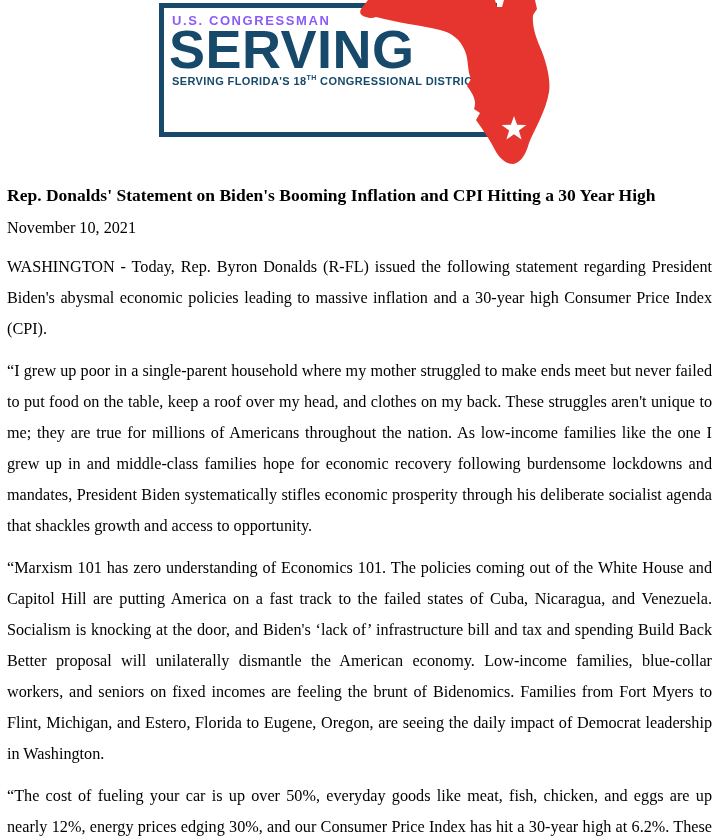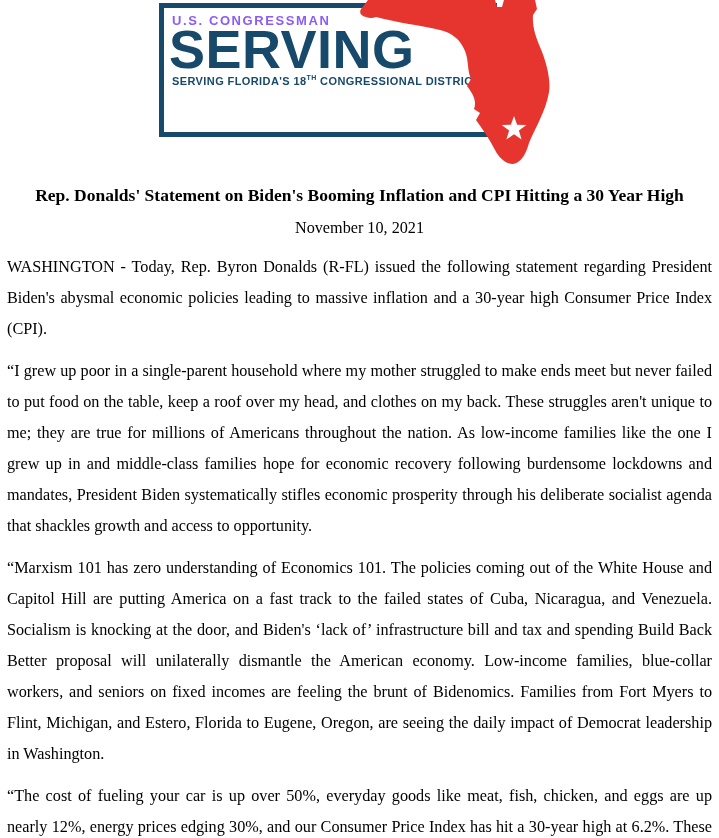--- a/index.html
+++ b/index.html
@@ -53,26 +53,25 @@
   }
   .logo-tagline .sup { font-size: 7px; vertical-align: super; }
 
   .florida-svg { position: absolute; left: 356px; top: 0; z-index: 2; }
 
   
   .release { padding: 0 7px; }
   .release-title {
     font-size: 17.5px;
     font-weight: 700;
-    text-align: center;
+    text-align: left;
     margin: 13px 0 0 0;
   }
   .release-date {
     font-size: 16.2px;
-    text-align: center;
     margin: 13px 0 14px 0;
   }
   .release p {
     font-size: 16.2px;
     line-height: 31px;
     text-align: justify;
     margin: 0 0 11px 0;
   }
   .end-mark {
     font-size: 16.2px;

